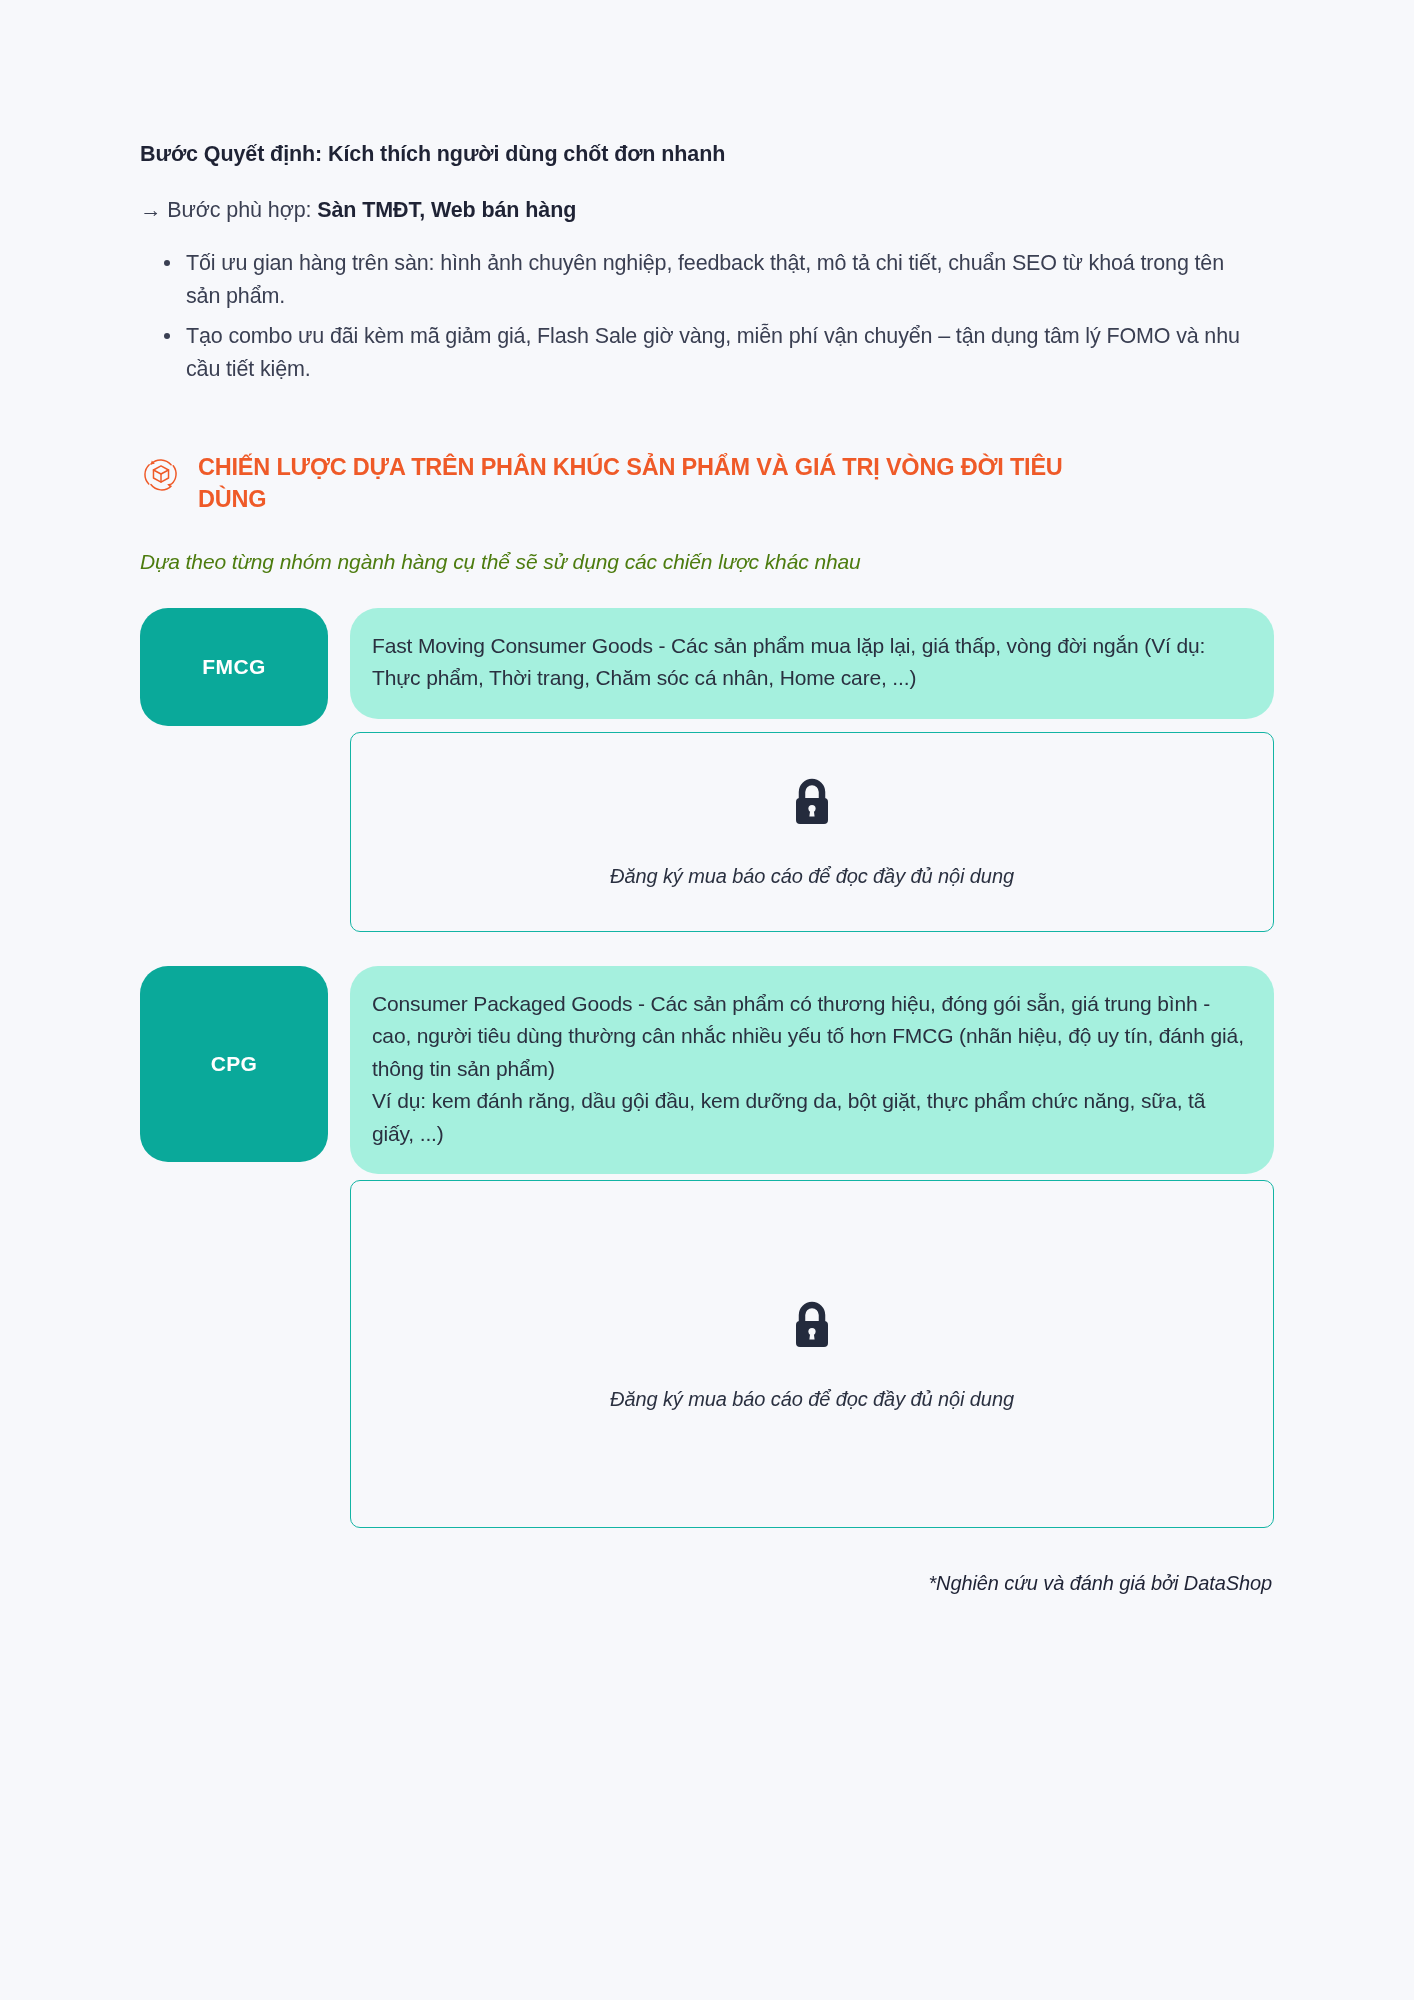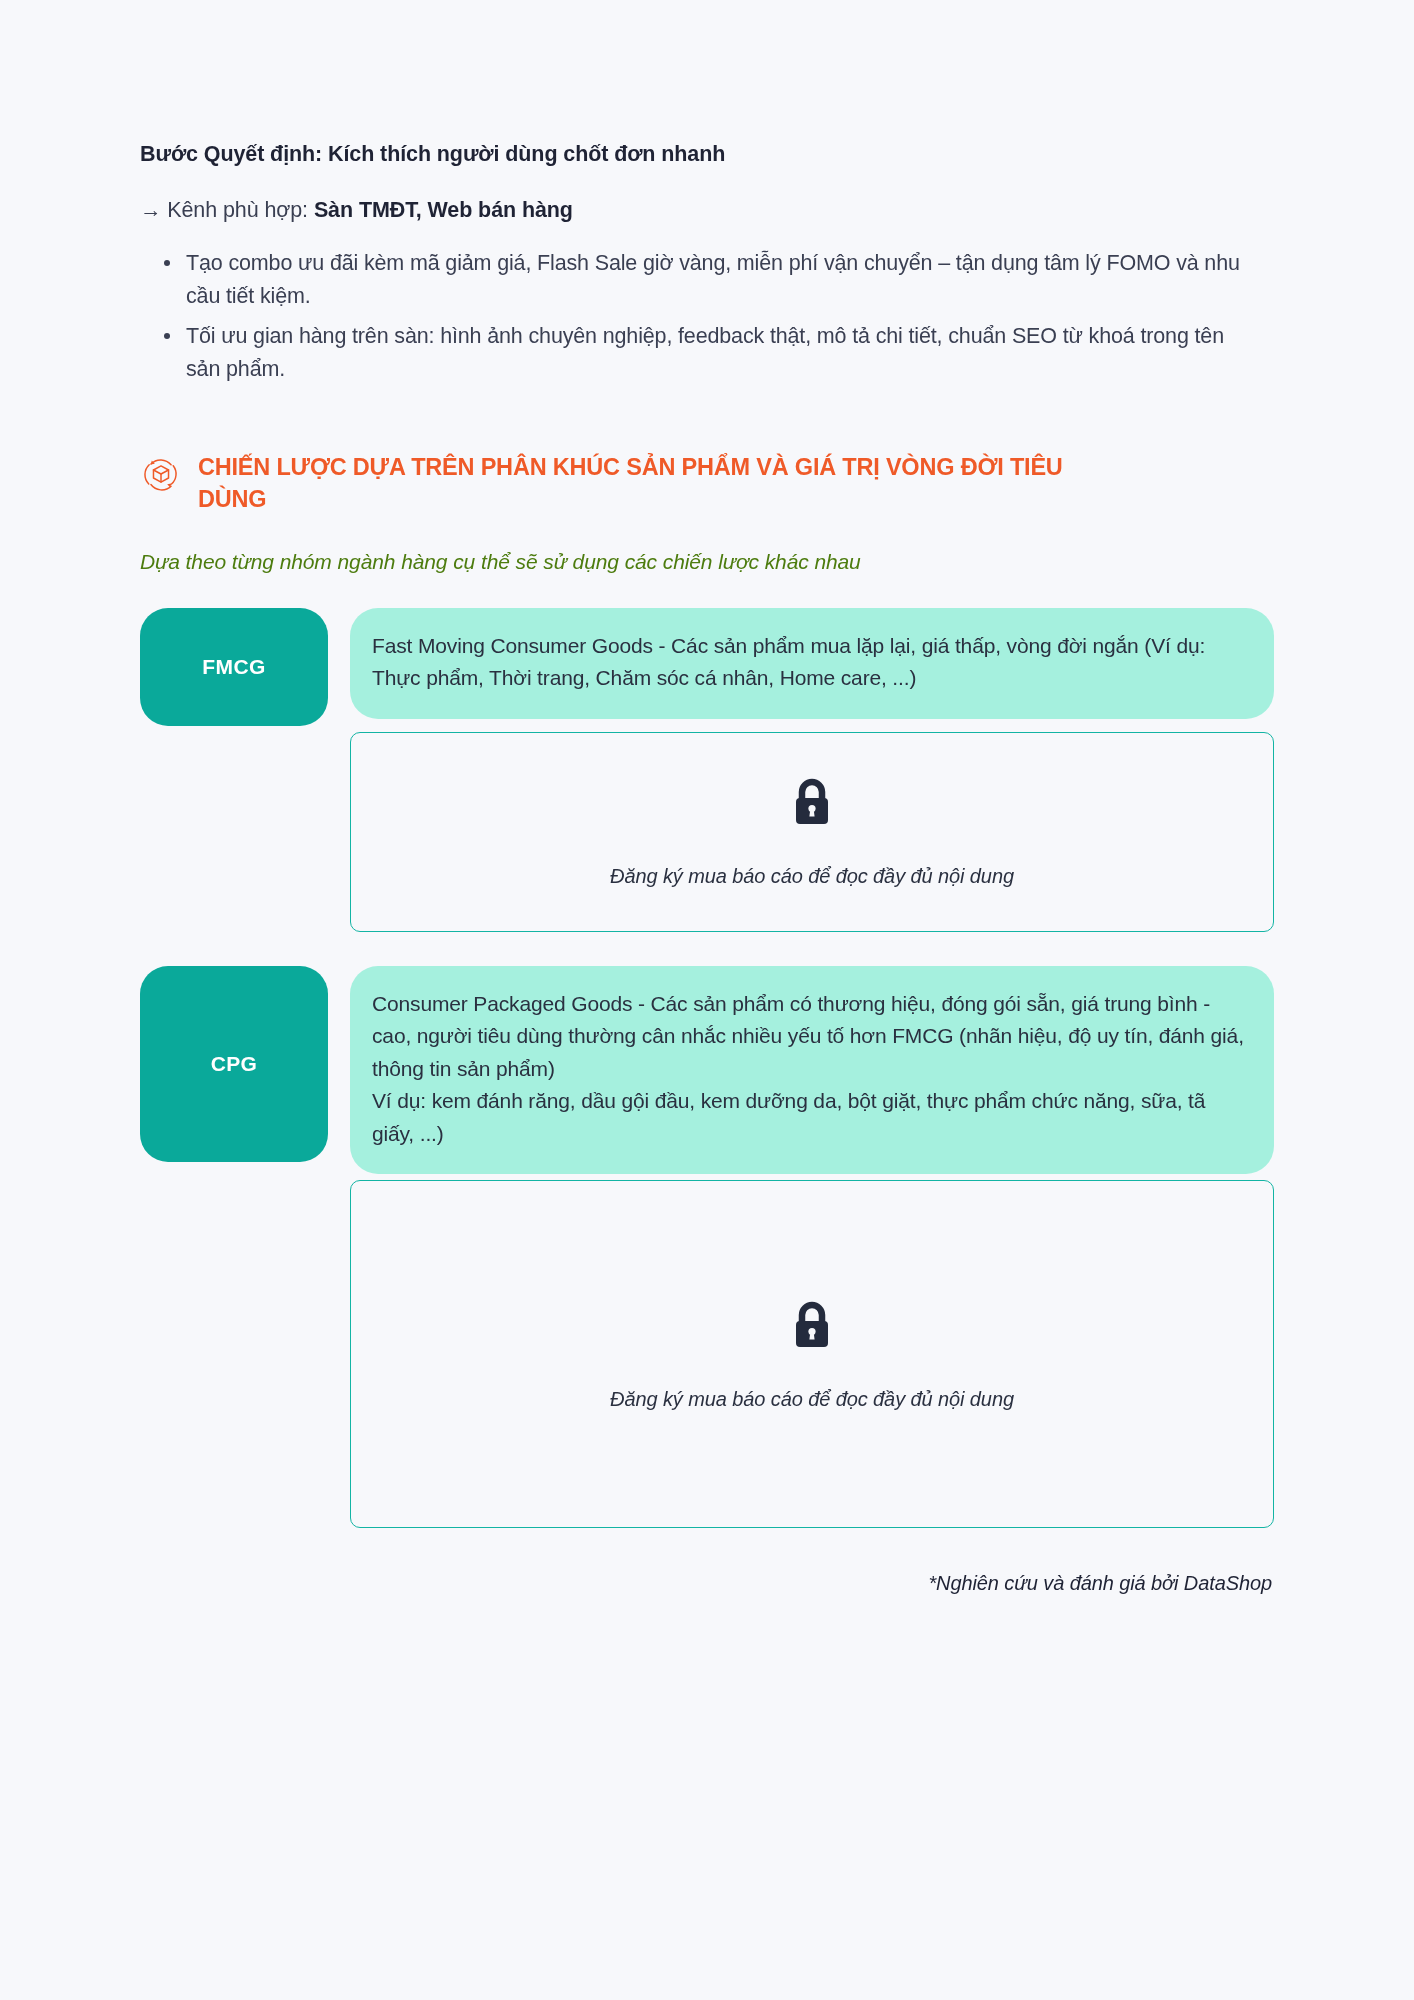--- a/index.html
+++ b/index.html
@@ -164,26 +164,26 @@
   }
 </style>
 </head>
 <body>
 
 <div class="page">
 
   <div class="step-title">Bước Quyết định: Kích thích người dùng chốt đơn nhanh</div>
 
   <div class="channel-line">
-    <span>→ Kênh phù hợp: </span><span class="bold">Sàn TMĐT, Web bán hàng</span>
+    <span>→ Bước phù hợp: </span><span class="bold">Sàn TMĐT, Web bán hàng</span>
   </div>
 
   <ul class="bullets">
+    <li>Tối ưu gian hàng trên sàn: hình ảnh chuyên nghiệp, feedback thật, mô tả chi tiết, chuẩn SEO từ khoá trong tên sản phẩm.</li>
     <li>Tạo combo ưu đãi kèm mã giảm giá, Flash Sale giờ vàng, miễn phí vận chuyển – tận dụng tâm lý FOMO và nhu cầu tiết kiệm.</li>
-    <li>Tối ưu gian hàng trên sàn: hình ảnh chuyên nghiệp, feedback thật, mô tả chi tiết, chuẩn SEO từ khoá trong tên sản phẩm.</li>
   </ul>
 
   <div class="section-head">
     <span class="cube-icon">
       <svg viewBox="0 0 48 48" width="42" height="42" fill="none" stroke="#ef5a28" stroke-width="1.7" stroke-linecap="round" stroke-linejoin="round">
         <path d="M12.5 12.5 A15.5 15.5 0 0 1 35.5 13.5"></path>
         <path d="M38 14.5 A15.5 15.5 0 0 1 36 35.5"></path>
         <path d="M35.5 38 A15.5 15.5 0 0 1 12.5 36"></path>
         <path d="M10 35.5 A15.5 15.5 0 0 1 10.5 13.5"></path>
         <path d="M13.5 8.5 L12.2 13.2 L16.9 12.2" fill="#ef5a28" stroke="none"></path>

